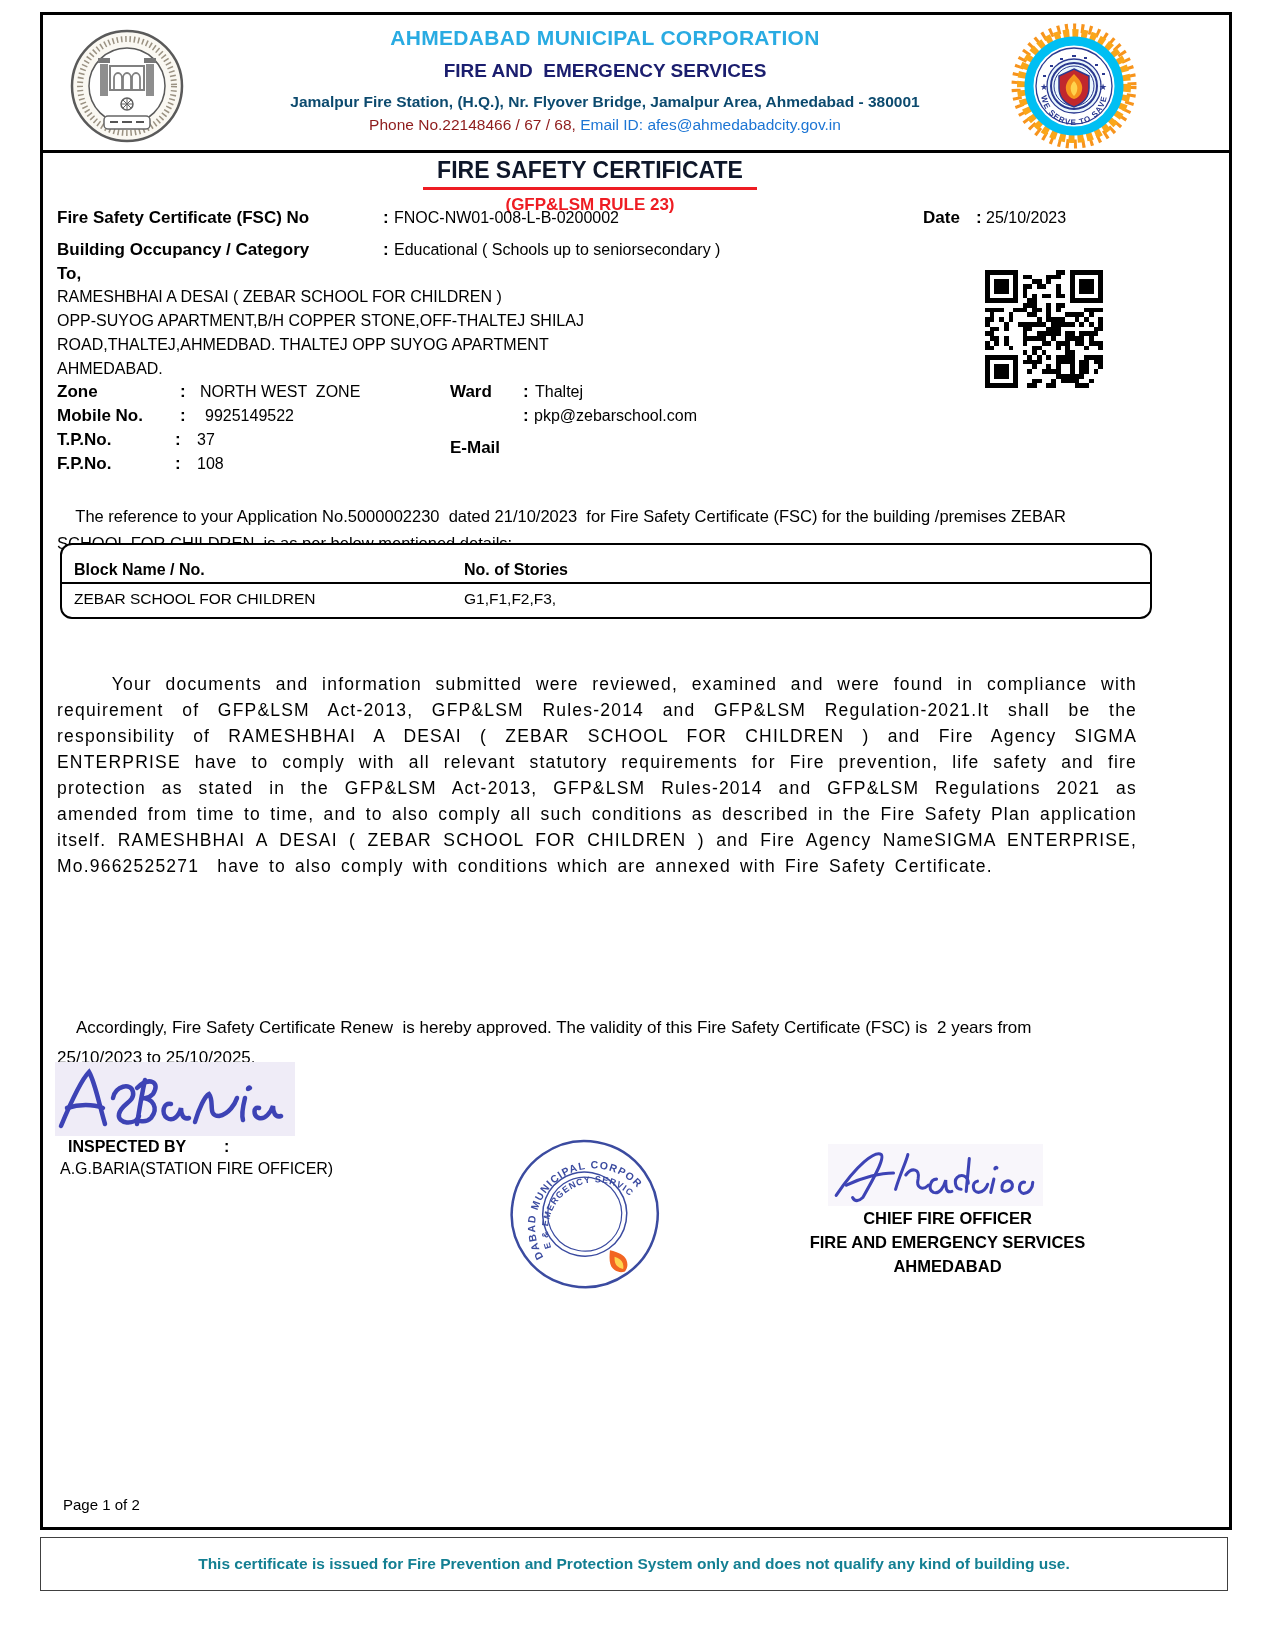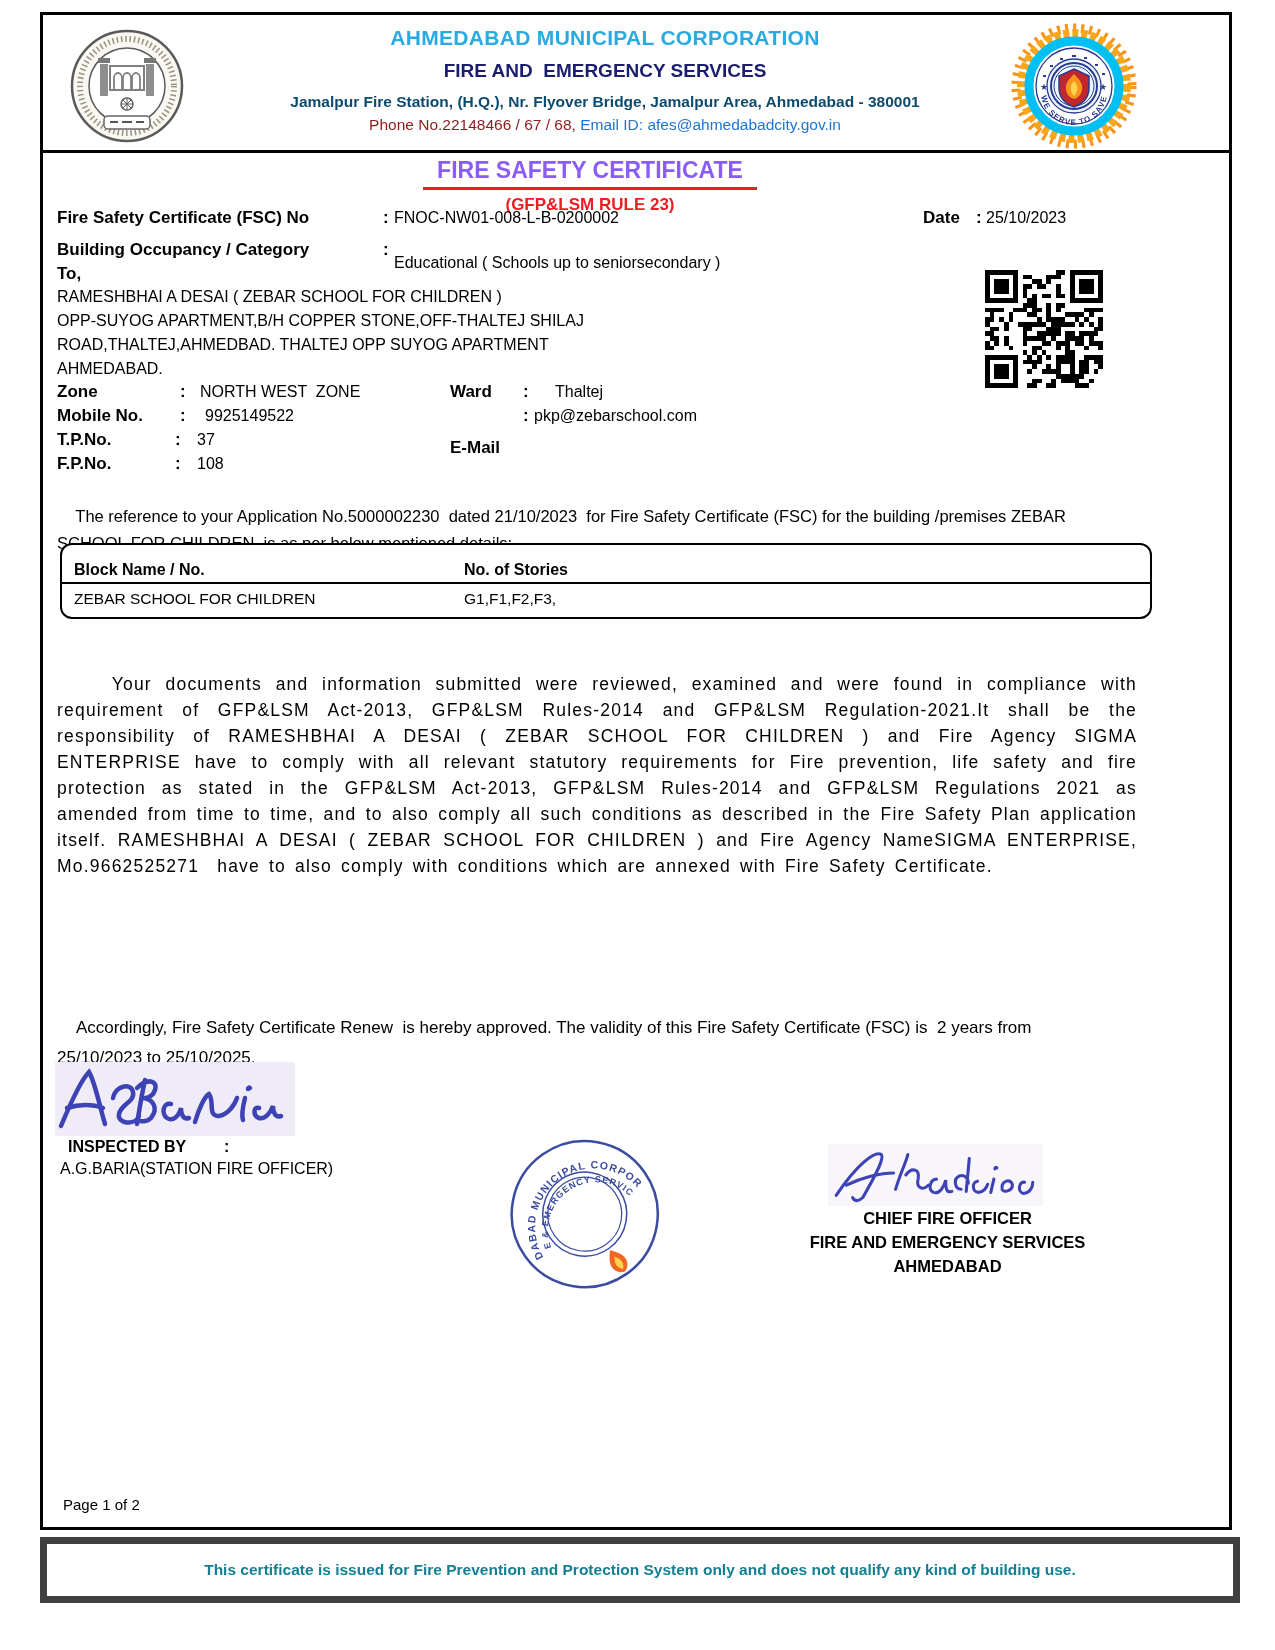--- a/index.html
+++ b/index.html
@@ -30,21 +30,21 @@
   .blk-row span{font-size:15.5px;}
   .body-para{left:57px;top:645px;width:1080px;font-size:17.5px;line-height:26px;
              text-align:justify;letter-spacing:1.2px;word-spacing:3px;white-space:pre-wrap;}
   .approval-para{left:57px;top:983px;width:985px;font-size:17px;line-height:30px;white-space:pre-wrap;}
   .sig-box{left:55px;top:1062px;width:240px;height:74px;background:#efecf7;}
   .chief-sig-box{left:828px;top:1144px;width:215px;height:62px;background:#f8f6fb;}
   .officer-block{left:770px;top:1206px;width:355px;text-align:center;
                  font-weight:bold;font-size:16.5px;line-height:24px;}
   .seal-wrap{left:505px;top:1132px;width:160px;height:165px;transform:rotate(-35deg);}
   .page-num{left:63px;top:1496px;font-size:15px;}
-  .footer-bar{left:40px;top:1537px;width:1186px;height:52px;border:7px solid #404040;
+  .footer-bar{left:40px;top:1537px;width:1186px;height:52px;border:1px solid #404040;
               display:flex;align-items:center;justify-content:center;}
   .footer-text{font-size:15.5px;font-weight:bold;}
 </style>
 </head>
 <body>
 
 <div class="page">
 
   <div class="abs page-border"></div>
 
@@ -94,37 +94,37 @@
       </text>
       <path d="M -31,-10 h3 M -24,-20 h3 M -14,-27 h3 M -2,-30 h4 M 10,-28 h3 M 21,-21 h3 M 28,-12 h3" stroke="#2B3990" stroke-width="2"></path>
       <text x="-34" y="4" font-size="9" fill="#2B3990">★</text>
       <text x="25" y="4" font-size="9" fill="#2B3990">★</text>
     </svg>
   </div>
 
   <div class="abs hdr-divider"></div>
 
   <div class="abs title-wrap">
-    <div class="cert-title" style="color:#8b5cf6;border-color:#EE1D23;">FIRE SAFETY CERTIFICATE</div><br>
+    <div class="cert-title" style="color:#0f172a;border-color:#EE1D23;">FIRE SAFETY CERTIFICATE</div><br>
     <div class="cert-sub" style="color:#EE1D23;">(GFP&amp;LSM RULE 23)</div>
   </div>
 
   <div class="abs" style="left:0;top:208px;width:1275px;height:24px;text-align:right;">
     <span class="abs lbl" style="left:57px;">Fire Safety Certificate (FSC) No</span>
     <span class="abs lbl" style="left:383px;">:</span>
     <span class="abs val" style="left:394px;top:1px;">FNOC-NW01-008-L-B-0200002</span>
     <span class="abs lbl" style="left:923px;">Date</span>
     <span class="abs lbl" style="left:976px;">:</span>
     <span class="abs val" style="left:986px;top:1px;">25/10/2023</span>
   </div>
 
   <div class="abs" style="left:0;top:240px;width:1275px;height:24px;">
     <span class="abs lbl" style="left:57px;">Building Occupancy / Category</span>
     <span class="abs lbl" style="left:383px;">:</span>
-    <span class="abs val" style="left:394px;top:14px;text-align:right;">Educational ( Schools up to seniorsecondary )</span>
+    <span class="abs val" style="left:394px;top:1px;text-align:right;">Educational ( Schools up to seniorsecondary )</span>
   </div>
 
   <div class="abs lbl" style="left:57px;top:264px;">To,</div>
   <div class="abs addr-line" style="left:57px;top:288px;">RAMESHBHAI A DESAI ( ZEBAR SCHOOL FOR CHILDREN )</div>
   <div class="abs addr-line" style="left:57px;top:312px;">OPP-SUYOG APARTMENT,B/H COPPER STONE,OFF-THALTEJ SHILAJ</div>
   <div class="abs addr-line" style="left:57px;top:336px;">ROAD,THALTEJ,AHMEDBAD. THALTEJ OPP SUYOG APARTMENT</div>
   <div class="abs addr-line" style="left:57px;top:360px;">AHMEDABAD.</div>
 
   <div class="abs" style="left:985px;top:270px;width:118px;height:118px;">
     <svg width="118" height="118" viewBox="0 0 118 118" style="background:#fff;">
@@ -351,21 +351,21 @@
         </g>
       </svg>
   </div>
 
   <div class="abs" style="left:0;top:382px;width:1275px;height:24px;">
     <span class="abs lbl" style="left:57px;">Zone</span>
     <span class="abs lbl" style="left:180px;">:</span>
     <span class="abs val" style="left:200px;top:1px;">NORTH WEST  ZONE</span>
     <span class="abs lbl" style="left:450px;">Ward</span>
     <span class="abs lbl" style="left:523px;">:</span>
-    <span class="abs val" style="left:555px;top:1px;">Thaltej</span>
+    <span class="abs val" style="left:535px;top:1px;">Thaltej</span>
   </div>
   <div class="abs" style="left:0;top:406px;width:1275px;height:24px;">
     <span class="abs lbl" style="left:57px;">Mobile No.</span>
     <span class="abs lbl" style="left:180px;">:</span>
     <span class="abs val" style="left:205px;top:1px;">9925149522</span>
     <span class="abs lbl" style="left:450px;margin-top:32px;">E-Mail</span>
     <span class="abs lbl" style="left:523px;">:</span>
     <span class="abs val" style="left:518px;top:1px;margin-left:16px;">pkp@zebarschool.com</span>
   </div>
   <div class="abs" style="left:0;top:430px;width:1275px;height:24px;">

